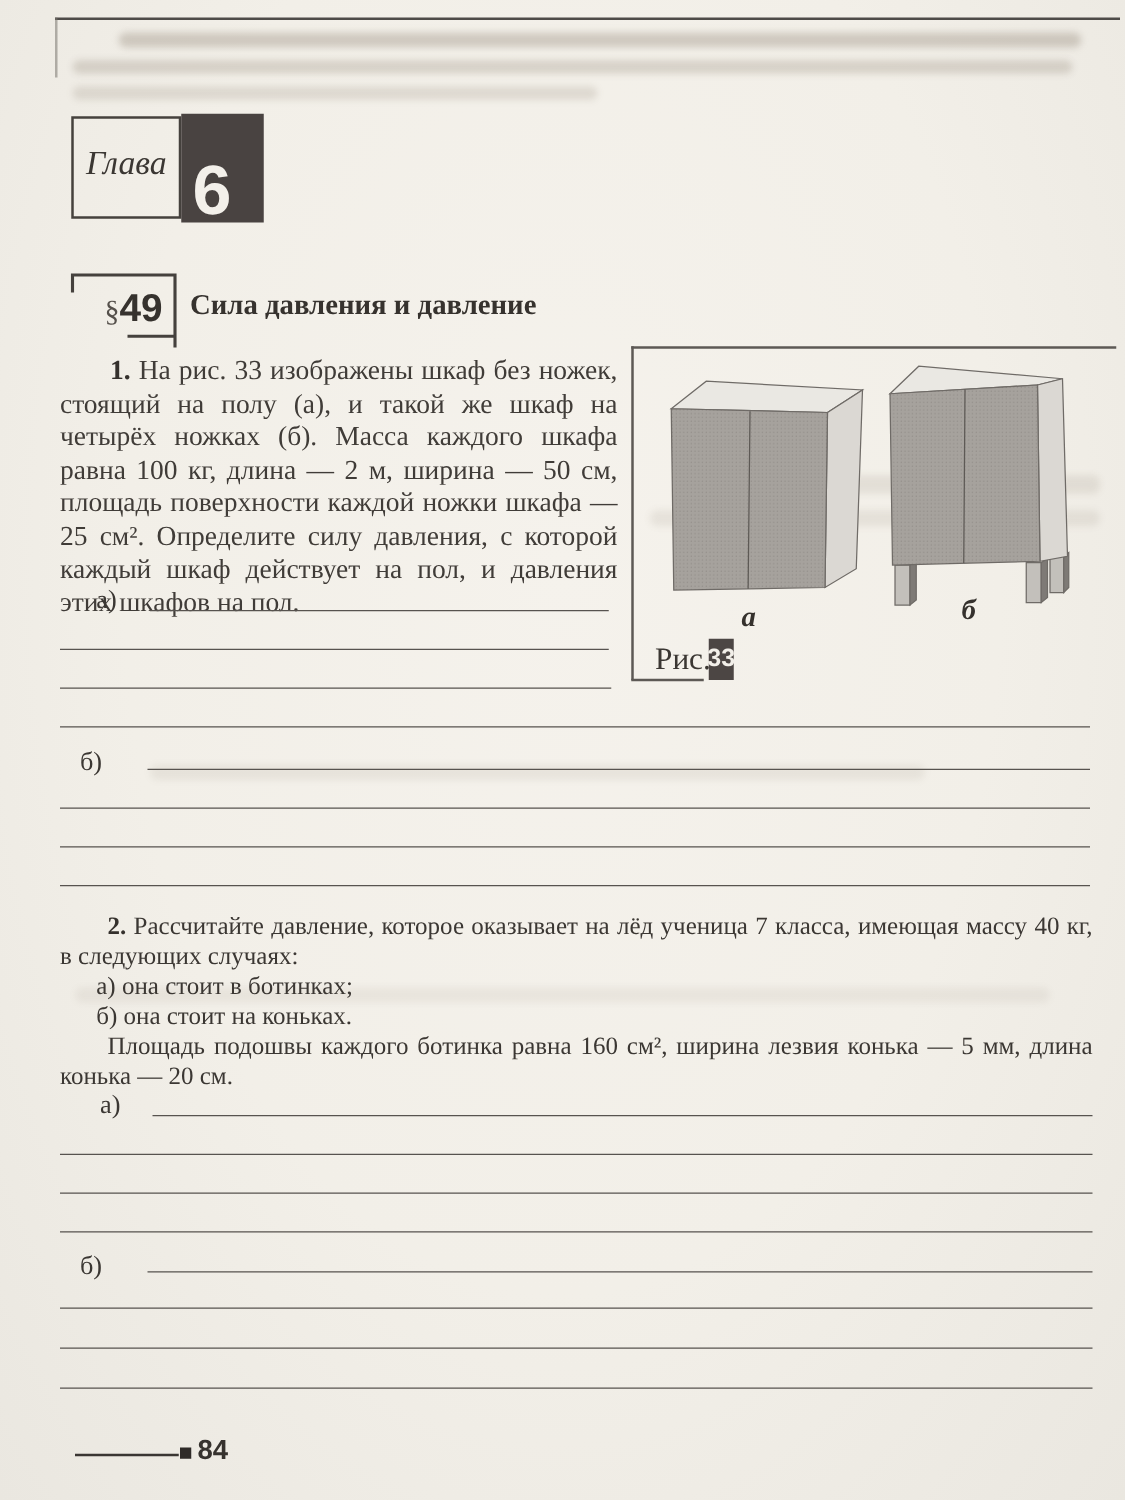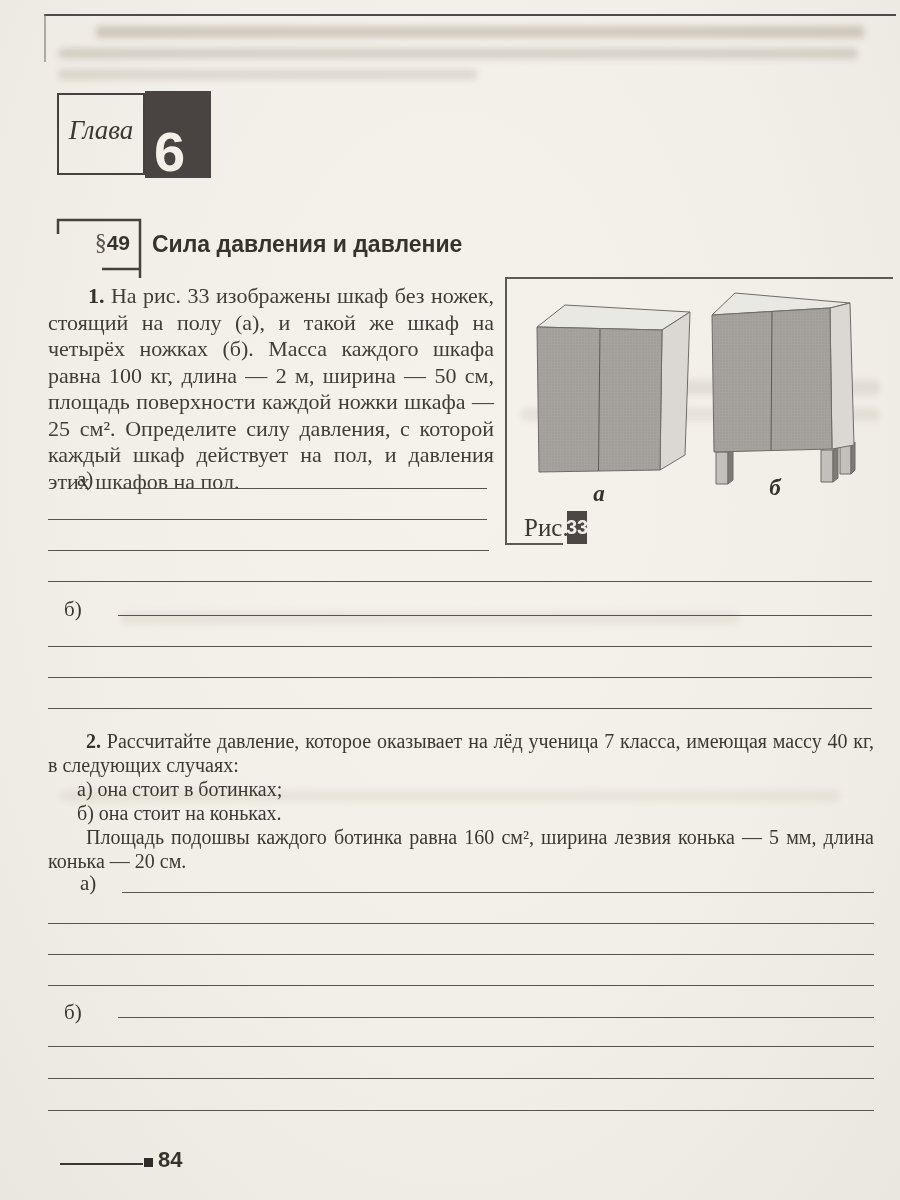--- a/index.html
+++ b/index.html
@@ -19,22 +19,22 @@
     display:flex;align-items:center;justify-content:center;padding-bottom:7px;}
   .glava-label{font-style:italic;font-size:27px;color:#3b3733;}
   .chapter-num-box{left:145px;top:91px;width:66px;height:87px;background:#494341;
     display:flex;align-items:flex-end;padding-left:9px;box-sizing:border-box;}
   .chapter-num{font-family:"Liberation Sans",sans-serif;font-weight:bold;font-size:56px;line-height:.92;color:#f3f0ea;}
   .chapter-title{left:256px;top:126px;font-family:"Liberation Sans",sans-serif;font-weight:bold;
     font-size:37px;letter-spacing:-.5px;color:#36322e;}
   
   .s49-text{left:58px;top:229px;width:72px;text-align:right;}
   .s-mark{font-size:24px;color:#55504b;}
-  .s-num{font-family:"Liberation Sans",sans-serif;font-weight:bold;font-size:21px;color:#36322e;}
-  .section-title{left:152px;top:231px;font-family:Liberation Sans, sans-serif;font-weight:bold;
+  .s-num{font-family:"Liberation Sans",sans-serif;font-weight:bold;font-size:31px;color:#36322e;}
+  .section-title{left:152px;top:231px;font-family:Liberation Serif, serif;font-weight:bold;
     font-size:23px;color:#36322e;}
   
   .p1-text{left:48px;top:283px;width:446px;font-size:22px;line-height:26.5px;text-align:justify;text-indent:40px;color:#403c38;}
   .p2-block{left:48px;top:729px;width:826px;font-size:20px;line-height:24px;color:#3b3733;}
   .p2-par{text-align:justify;text-indent:38px;}
   .p2-item{margin-left:29px;}
   b{color:#35312d;}
   
   .fig-top{left:505px;top:277px;width:388px;height:2px;background:#5d5955;}
   .fig-left{left:505px;top:277px;width:2px;height:267px;background:#5d5955;}

